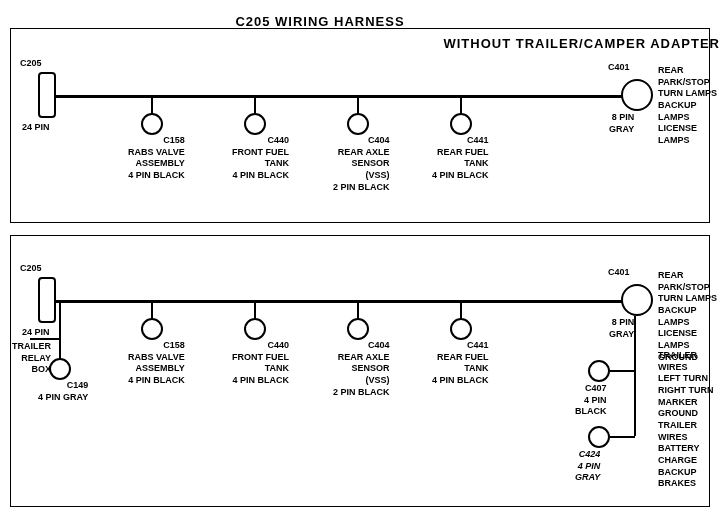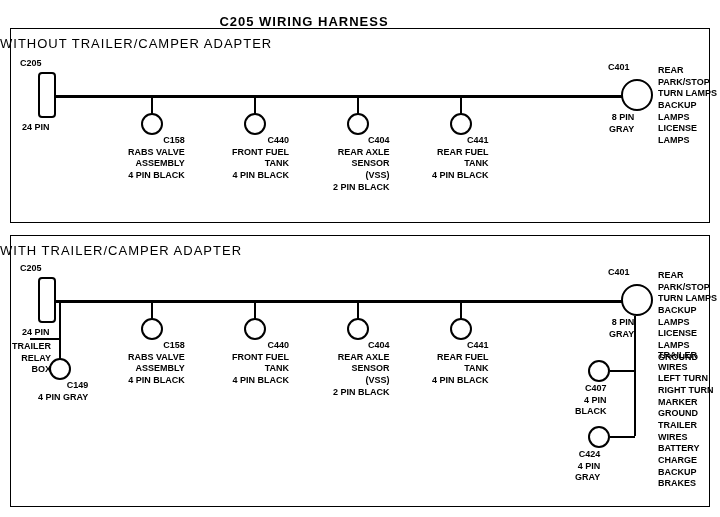--- a/index.html
+++ b/index.html
@@ -20,23 +20,23 @@
       letter-spacing: 1px;
     }
     .diagram-area {
       position: relative;
       width: 720px;
       height: 500px;
     }
     
     .section-label {
       font-size: 13px;
-      font-weight: normal;
+      font-weight: bold;
       letter-spacing: 1px;
-      text-align: left;
+      text-align: right;
     }
     
     .connector {
       position: absolute;
       border: 2px solid #000;
       border-radius: 50%;
       background: #fff;
     }
     .connector-rect {
       position: absolute;
@@ -66,21 +66,21 @@
     .border-box {
       position: absolute;
       border: 1px solid #000;
     }
   </style>
 </head>
 <body>
 
 <div class="diagram-area">
 
-  <div class="page-title" style="position:absolute;top:6px;left:0;width:572px;padding-left:36px;">C205 WIRING HARNESS</div>
+  <div class="page-title" style="position:absolute;top:6px;left:16px;width:572px;padding-left:36px;">C205 WIRING HARNESS</div>
 
   <div class="border-box" style="left:10px;top:28px;width:700px;height:195px;"></div>
 
   <div class="section-label" style="position:absolute;top:36px;left:0;width:720px;font-size:13px;">WITHOUT  TRAILER/CAMPER  ADAPTER</div>
 
   <div class="hline" style="left:52px;top:95px;width:582px;"></div>
 
   <div class="connector-rect" style="left:38px;top:72px;width:18px;height:46px;"></div>
 
   <div class="lbl" style="left:20px;top:58px;">C205</div>
@@ -103,21 +103,20 @@
   <div class="lbl" style="left:432px;top:135px;">C441<br>REAR FUEL<br>TANK<br>4 PIN BLACK</div>
 
   <div class="connector" style="left:621px;top:79px;width:32px;height:32px;"></div>
   <div class="lbl" style="left:608px;top:62px;">C401</div>
   <div class="lbl" style="left:609px;top:112px;">8 PIN<br>GRAY</div>
 
   <div class="lbl" style="left:658px;top:65px;text-align:left;">REAR PARK/STOP<br>TURN LAMPS<br>BACKUP LAMPS<br>LICENSE LAMPS</div>
 
   <div class="border-box" style="left:10px;top:235px;width:700px;height:272px;"></div>
 
-  <div class="section-label" style="position:absolute;top:243px;left:0;width:720px;font-size:13px;">WITH  TRAILER/CAMPER  ADAPTER</div>
 
   <div class="hline" style="left:52px;top:300px;width:582px;"></div>
 
   <div class="connector-rect" style="left:38px;top:277px;width:18px;height:46px;"></div>
   <div class="lbl" style="left:20px;top:263px;">C205</div>
   <div class="lbl" style="left:22px;top:327px;">24 PIN</div>
 
   <div class="vline" style="left:59px;top:300px;width:2px;height:40px;"></div>
   <div class="hline" style="left:30px;top:338px;width:30px;height:2px;"></div>
   <div class="lbl" style="left:12px;top:341px;font-weight:bold;">TRAILER<br>RELAY<br>BOX</div>
@@ -150,16 +149,16 @@
 
   <div class="vline" style="left:634px;top:316px;width:2px;height:120px;"></div>
 
   <div class="hline" style="left:610px;top:370px;width:25px;height:2px;"></div>
   <div class="connector" style="left:588px;top:360px;width:22px;height:22px;"></div>
   <div class="lbl" style="left:575px;top:383px;">C407<br>4 PIN<br>BLACK</div>
   <div class="lbl" style="left:658px;top:350px;text-align:left;">TRAILER WIRES<br>LEFT TURN<br>RIGHT TURN<br>MARKER<br>GROUND</div>
 
   <div class="hline" style="left:610px;top:436px;width:25px;height:2px;"></div>
   <div class="connector" style="left:588px;top:426px;width:22px;height:22px;"></div>
-  <div class="lbl" style="left:575px;top:449px;">C424<br>4 PIN<br>GRAY</div>
+  <div class="lbl" style="left:575px;top:449px;font-style:italic;">C424<br>4 PIN<br>GRAY</div>
   <div class="lbl" style="left:658px;top:420px;text-align:left;">TRAILER WIRES<br>BATTERY CHARGE<br>BACKUP<br>BRAKES</div>
 
 </div>
 
 </body></html>

